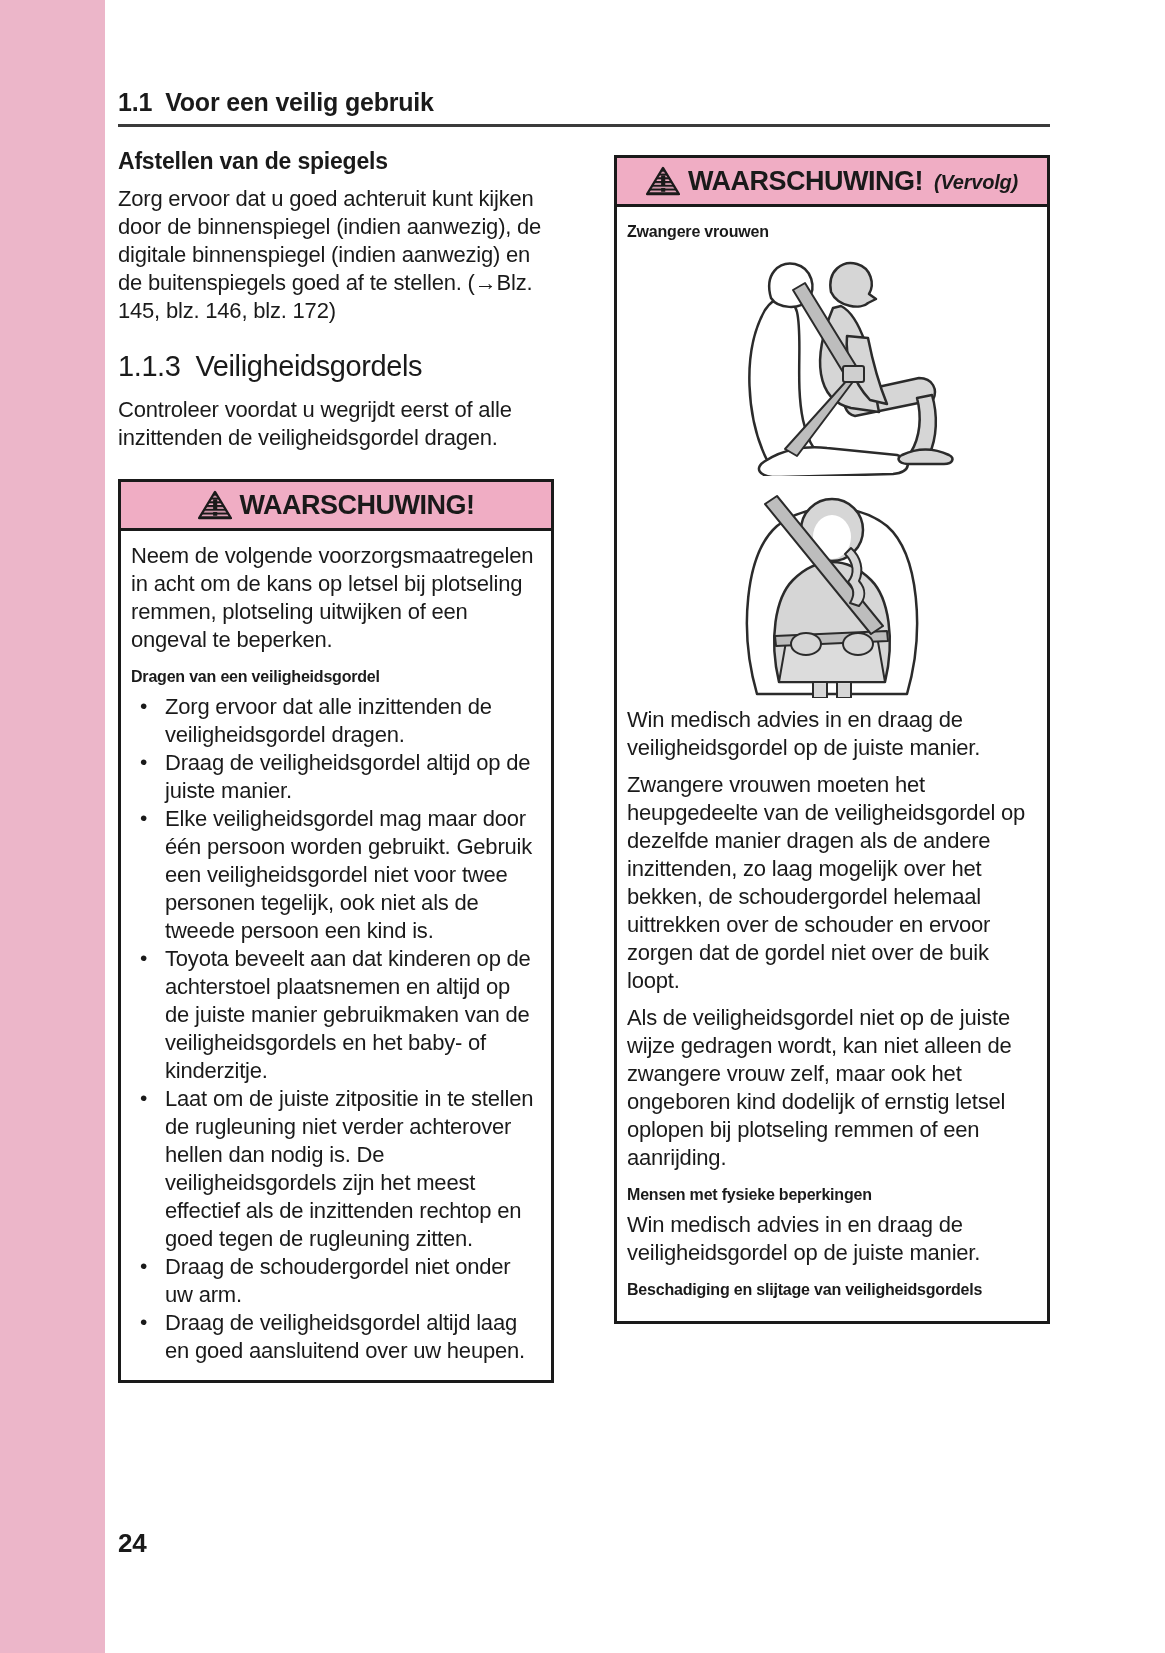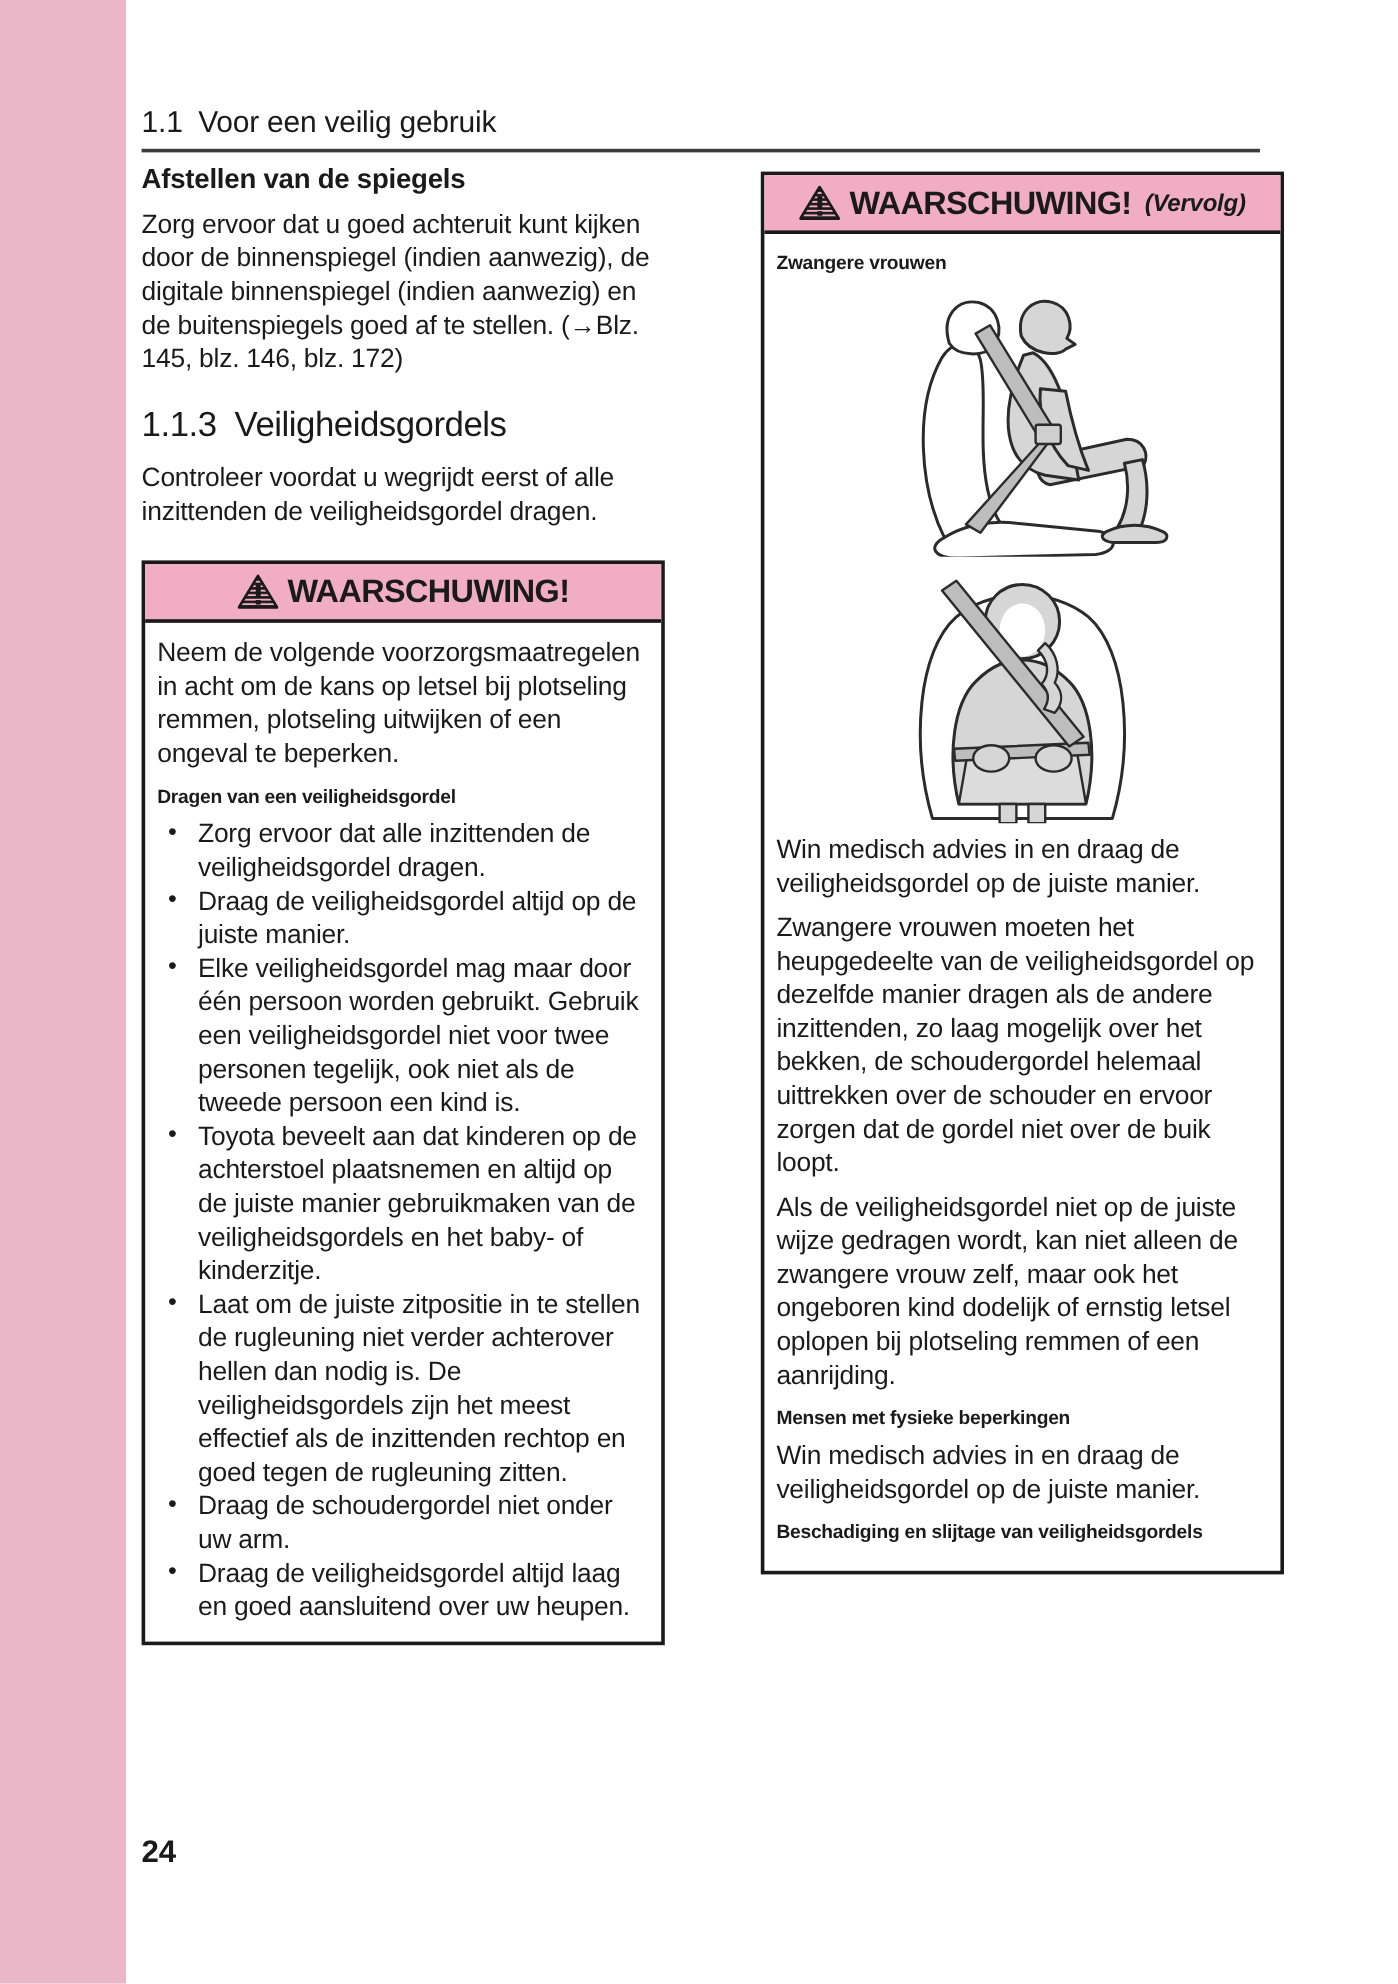--- a/index.html
+++ b/index.html
@@ -8,24 +8,24 @@
     width:1165px; height:1653px; position:relative; overflow:hidden;
     color:#1a1a1a;
     font-family:"Liberation Sans","DejaVu Sans",sans-serif;
     letter-spacing:-0.2px;
   }
   .accent-bar { position:absolute; left:0; top:0; width:105px; height:1653px;
     background:var(--sidebar-pink,#ecb6c9); }
   .content { position:absolute; left:118px; top:0; width:932px; }
 
   header.page-header { padding-top:88px; padding-bottom:7px; border-bottom:3px solid #3b3b3b; }
-  h1.page-title { font-size:25px; font-weight:normal; }
+  h1.page-title { font-size:25px; font-weight:bold; }
   h1 .sec-num { margin-right:13px; }
 
-  .columns { display:flex; gap:80px; margin-top:9px; align-items:flex-start; }
+  .columns { display:flex; gap:60px; margin-top:21px; align-items:flex-start; }
   .col { width:436px; flex:0 0 436px; }
 
   .minor-heading { font-size:23px; font-weight:bold; margin-bottom:10px; }
   p.body-text { font-size:22px; line-height:28px; }
   h2.section-heading { font-size:29px; font-weight:normal; margin:25px 0 13px; letter-spacing:-0.4px; }
   h2.section-heading .num { margin-right:15px; }
 
   .warning-box { border:3px solid #1a1a1a; margin-top:27px; background:#fff; }
   .col-right .warning-box { margin-top:7px; }
   .warning-header {

